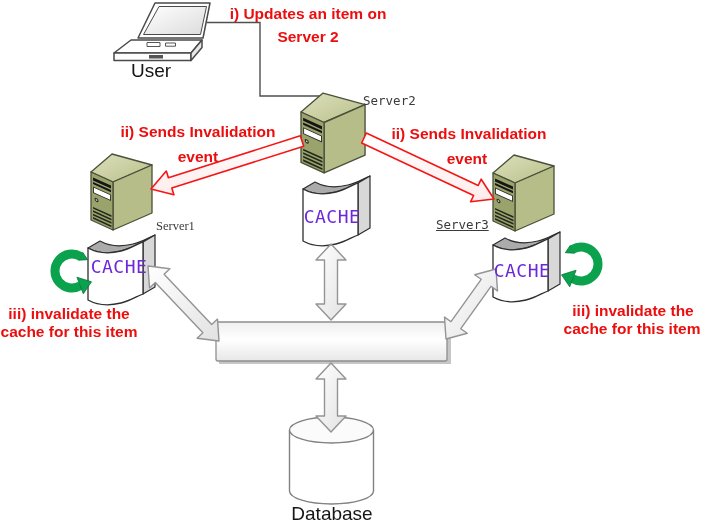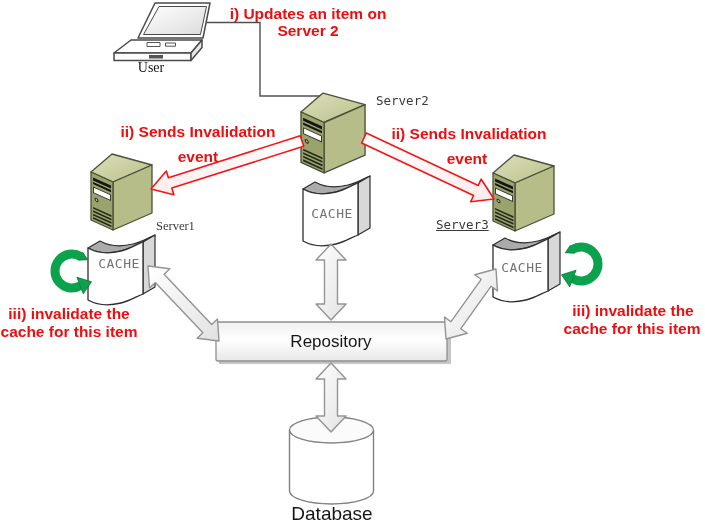--- a/index.html
+++ b/index.html
@@ -4,25 +4,25 @@
 <style>
   html,body{margin:0;padding:0;background:#ffffff;}
   .stage{
     position:relative;width:705px;height:521px;background:#ffffff;overflow:hidden;
     font-family:"Liberation Sans",sans-serif;
   }
   .stage svg{position:absolute;left:0;top:0;}
   .lbl{position:absolute;line-height:1.15;white-space:nowrap;color:#1c1c1c;}
   .ctr{transform:translateX(-50%);}
   .red{color:var(--annotation-red,#ec0e0e);font-weight:bold;font-size:15.5px;}
-  .node-label{font-size:14px;color:#161616;font-family:Liberation Serif, serif;}
+  .node-label{font-size:19px;color:#161616;}
   .repo-label{font-size:17px;color:#161616;}
   .db-label{font-size:19px;color:#161616;}
   .tech{font-family:"DejaVu Sans Mono","Liberation Mono",monospace;font-size:12.5px;color:#3a3a3a;}
-  .cache-label{font-family:"DejaVu Sans Mono","Liberation Mono",monospace;font-size:13px;letter-spacing:0.5px;color:#737373;text-align:center;}
+  .cache-label{font-family:"DejaVu Sans Mono","Liberation Mono",monospace;font-size:18px;letter-spacing:0.5px;color:#6d28d9;text-align:center;}
 </style>
 </head>
 <body>
 
 <div class="stage">
 
   <svg width="705" height="521" viewBox="0 0 705 521">
     <defs>
       <linearGradient id="wg" x1="0" y1="0" x2="1" y2="1">
         <stop offset="0" stop-color="#ffffff"></stop>
@@ -118,30 +118,29 @@
       <path d="M303.7,146.2 L171.8,188.1 L173.9,194.8 L151,189 L166.3,171 L168.4,177.7 L300.3,135.8 Z"></path>
       <path d="M361.7,143 L473.6,195.5 L470.6,201.8 L494,199 L481.2,179.2 L478.2,185.5 L366.3,133 Z"></path>
     </g>
 
     <use href="#green-arrow-icon"></use>
     <use href="#green-arrow-icon" transform="matrix(-1,0,0,1,653,-7)"></use>
   </svg>
 
   <div class="lbl ctr node-label" style="left:151px;top:60px;">User</div>
   <div class="lbl tech" style="left:156px;top:219px;font-family:Liberation Serif, serif;">Server1</div>
-  <div class="lbl tech" style="left:376px;top:94px;">Server2</div>
+  <div class="lbl tech" style="left:363px;top:94px;">Server2</div>
   <div class="lbl tech" style="left:436px;top:218px;text-decoration:underline;">Server3</div>
   <div class="lbl ctr cache-label" style="left:119px;top:257px;">CACHE</div>
   <div class="lbl ctr cache-label" style="left:332px;top:207px;">CACHE</div>
   <div class="lbl ctr cache-label" style="left:522px;top:261px;">CACHE</div>
-  <div class="lbl ctr repo-label" style="left:331px;top:332px;">Repository</div>
   <div class="lbl ctr db-label" style="left:332px;top:503px;">Database</div>
 
   <div class="lbl ctr red" style="left:308px;top:5px;">i) Updates an item on</div>
-  <div class="lbl ctr red" style="left:308px;top:22px;">Server 2</div>
+  <div class="lbl ctr red" style="left:308px;top:28px;">Server 2</div>
   <div class="lbl ctr red" style="left:198px;top:123px;">ii) Sends Invalidation</div>
   <div class="lbl ctr red" style="left:198px;top:148px;">event</div>
   <div class="lbl ctr red" style="left:469px;top:125px;">ii) Sends Invalidation</div>
   <div class="lbl ctr red" style="left:467px;top:150px;">event</div>
   <div class="lbl ctr red" style="left:69px;top:305px;">iii) invalidate the</div>
   <div class="lbl ctr red" style="left:69px;top:323px;">cache for this item</div>
   <div class="lbl ctr red" style="left:633px;top:302px;">iii) invalidate the</div>
   <div class="lbl ctr red" style="left:632px;top:320px;">cache for this item</div>
 </div>
 

